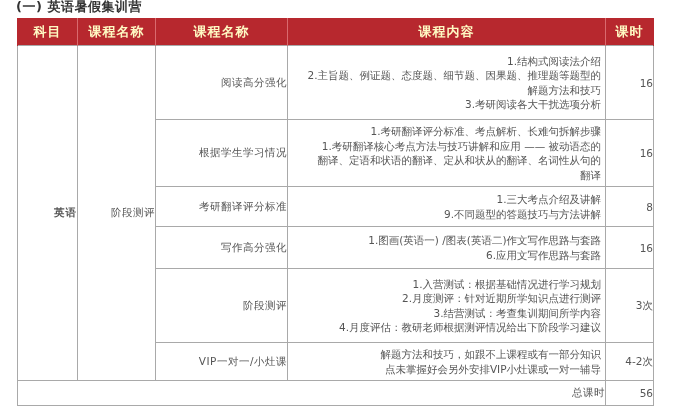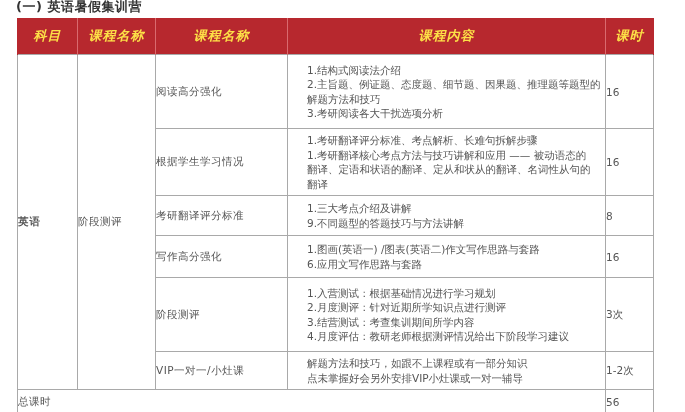--- a/index.html
+++ b/index.html
@@ -11,30 +11,30 @@
   .title {
     position: absolute; left: 16px; top: -2px;
     font-size: 13px; font-weight: bold; color: #333333;
     letter-spacing: 0.5px; white-space: nowrap;
   }
   table.course {
     position: absolute; left: 17px; top: 18px;
     width: 636px; border-collapse: collapse; table-layout: fixed;
   }
   table.course th {
-    background: #b7282e; color: #fde047; font-weight: bold;
-    font-size: 13px; height: 36px; padding: 0;
+    background: #b7282e; color: #fef9c3; font-weight: bold;
+    font-size: 13px; height: 27px; padding: 0;
     border-left: 1px solid #d96a6e; border-right: 1px solid #d96a6e;
-    text-align: center; letter-spacing: 1px; font-style: italic;
+    text-align: center; letter-spacing: 1px;
   }
   table.course th:first-child { border-left: 1px solid #b7282e; }
   table.course th:last-child { border-right: 1px solid #b7282e; }
   table.course td {
     border: 1px solid #a9a9a9; font-size: 10.5px; color: #555555;
-    padding: 0; text-align: left; vertical-align: middle;
+    padding: 0; text-align: right; vertical-align: middle;
   }
   td.subject { font-size: 13px; font-weight: bold; color: #333; letter-spacing: 1px; }
   td.classname { font-size: 10.5px; color: #444; letter-spacing: 0.5px; }
   td.cname { letter-spacing: 0.5px; }
   td.content { text-align: left; padding-left: 19px !important; padding-right: 4px !important; line-height: 14.5px; }
   td.content div { white-space: nowrap; }
   td.hours { font-size: 10.5px; }
   td.total-label { letter-spacing: 0.5px; }
 </style>
 </head>
@@ -107,20 +107,20 @@
         <div>4.月度评估：教研老师根据测评情况给出下阶段学习建议</div>
       </td>
       <td class="hours">3次</td>
     </tr>
     <tr style="height:38px">
       <td class="cname">VIP一对一/小灶课</td>
       <td class="content">
         <div>解题方法和技巧，如跟不上课程或有一部分知识</div>
         <div>点未掌握好会另外安排VIP小灶课或一对一辅导</div>
       </td>
-      <td class="hours">1-2次</td>
+      <td class="hours">4-2次</td>
     </tr>
     <tr style="height:25px">
       <td class="total-label" colspan="4">总课时</td>
       <td class="hours">56</td>
     </tr>
   </tbody>
 </table>
 
 </body></html>

